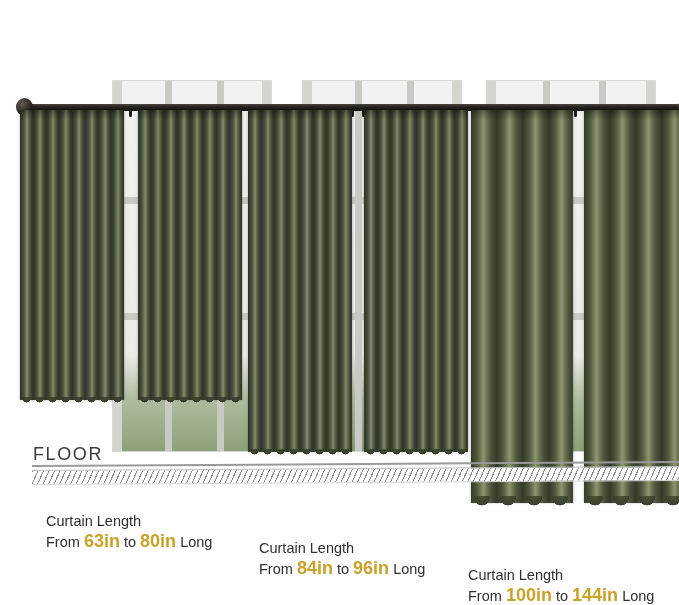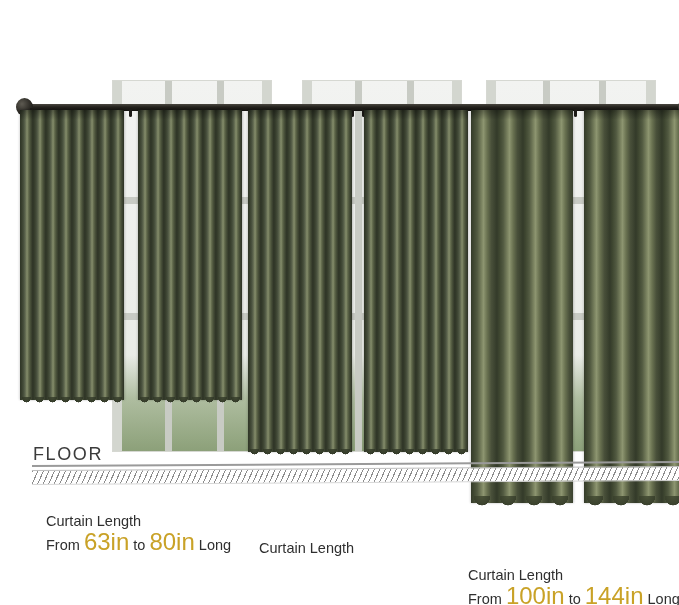--- a/index.html
+++ b/index.html
@@ -107,21 +107,21 @@
   .floor-label{
     position:absolute;left:17px;top:382px;
     font-family:"Liberation Sans",sans-serif;
     font-size:18px;letter-spacing:1.6px;color:#3b3b3b;
   }
 
   
   .caption{position:absolute;font-family:"Liberation Sans",sans-serif;color:#2f2f2f;}
   .caption .line1{font-size:14.5px;line-height:19px;white-space:nowrap;}
   .caption .line2{font-size:14.5px;line-height:21px;white-space:nowrap;}
-  .caption .num{color:#c9a227;font-size:24px;font-weight:normal;text-align:right;}
+  .caption .num{color:#c9a227;font-size:18px;font-weight:bold;text-align:right;}
   .cap-1{left:30px;top:450px;}
   .cap-2{left:243px;top:477px;}
   .cap-3{left:452px;top:504px;}
 </style>
 </head>
 <body>
 
 <div id="stage">
 
 
@@ -256,20 +256,27 @@
         <span>From</span>
         <span class="num">63in</span>
         <span>to</span>
         <span class="num">80in</span>
         <span>Long</span>
       </div>
     </div>
 
     <div class="caption cap-2">
       <div class="line1">Curtain Length</div>
+      <div class="line2">
+        <span>From</span>
+        <span class="num">84in</span>
+        <span>to</span>
+        <span class="num">96in</span>
+        <span>Long</span>
+      </div>
     </div>
 
     <div class="caption cap-3">
       <div class="line1">Curtain Length</div>
       <div class="line2">
         <span>From</span>
         <span class="num">100in</span>
         <span>to</span>
         <span class="num">144in</span>
         <span>Long</span>

